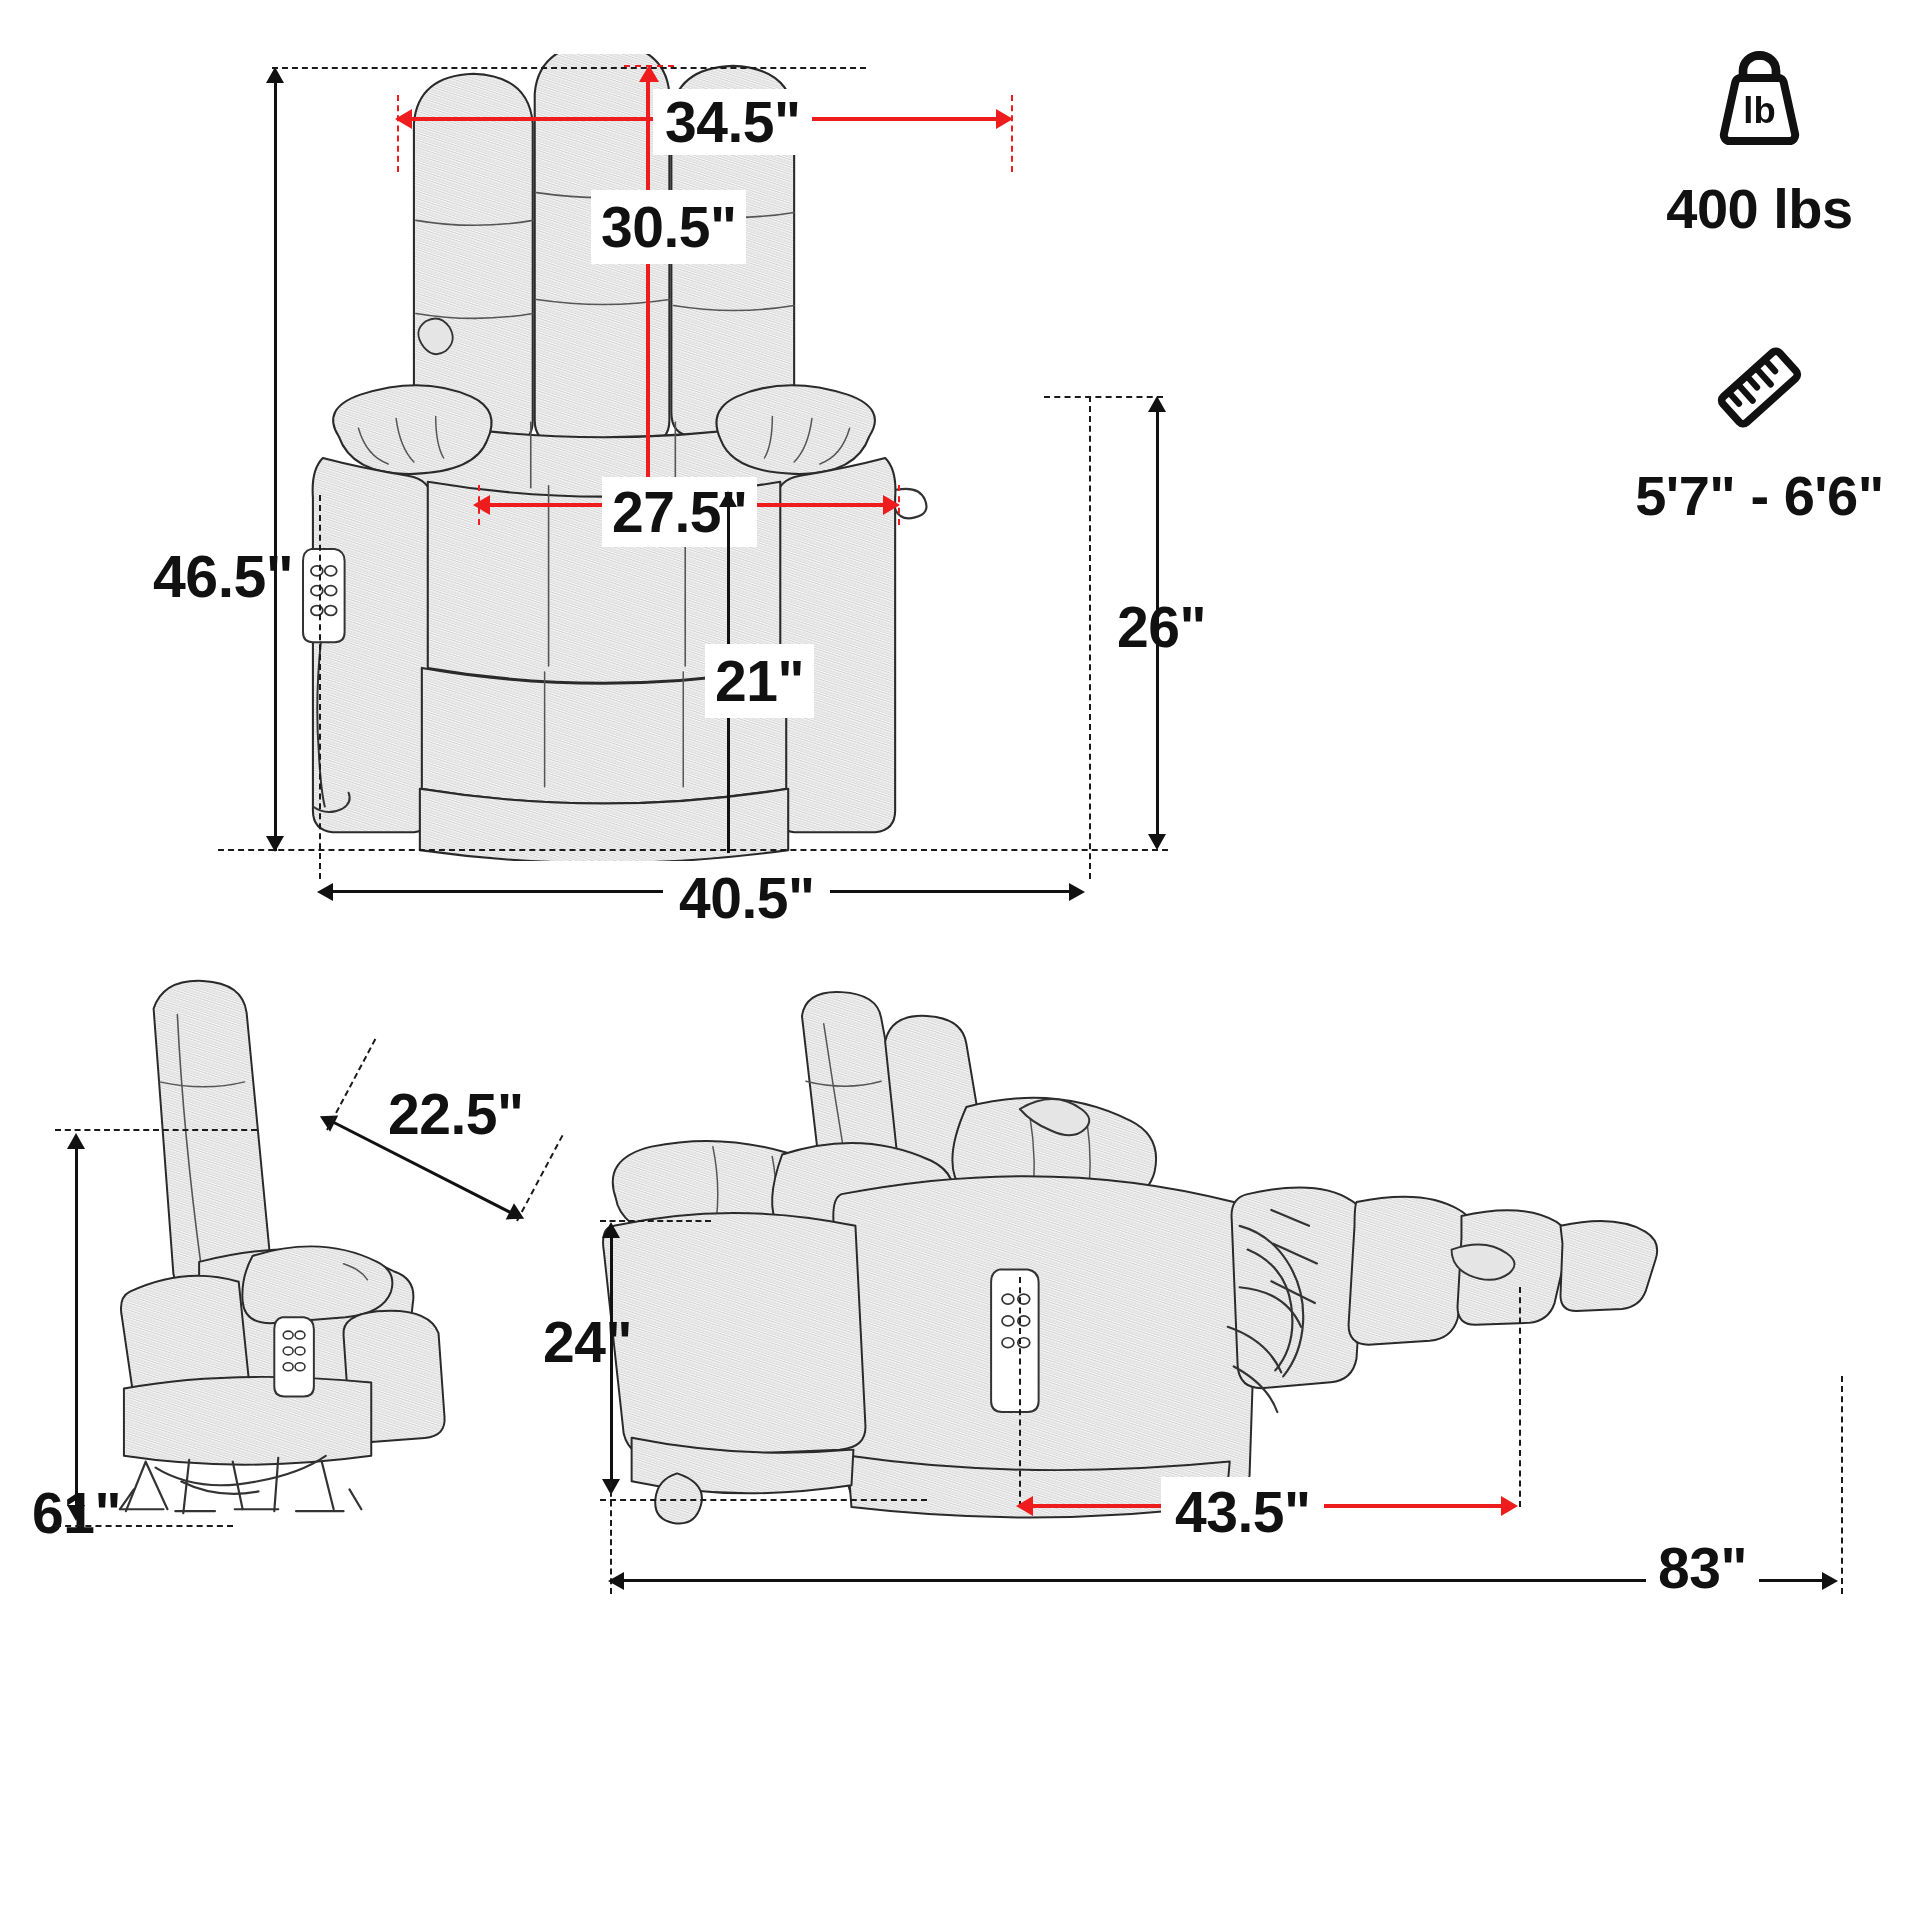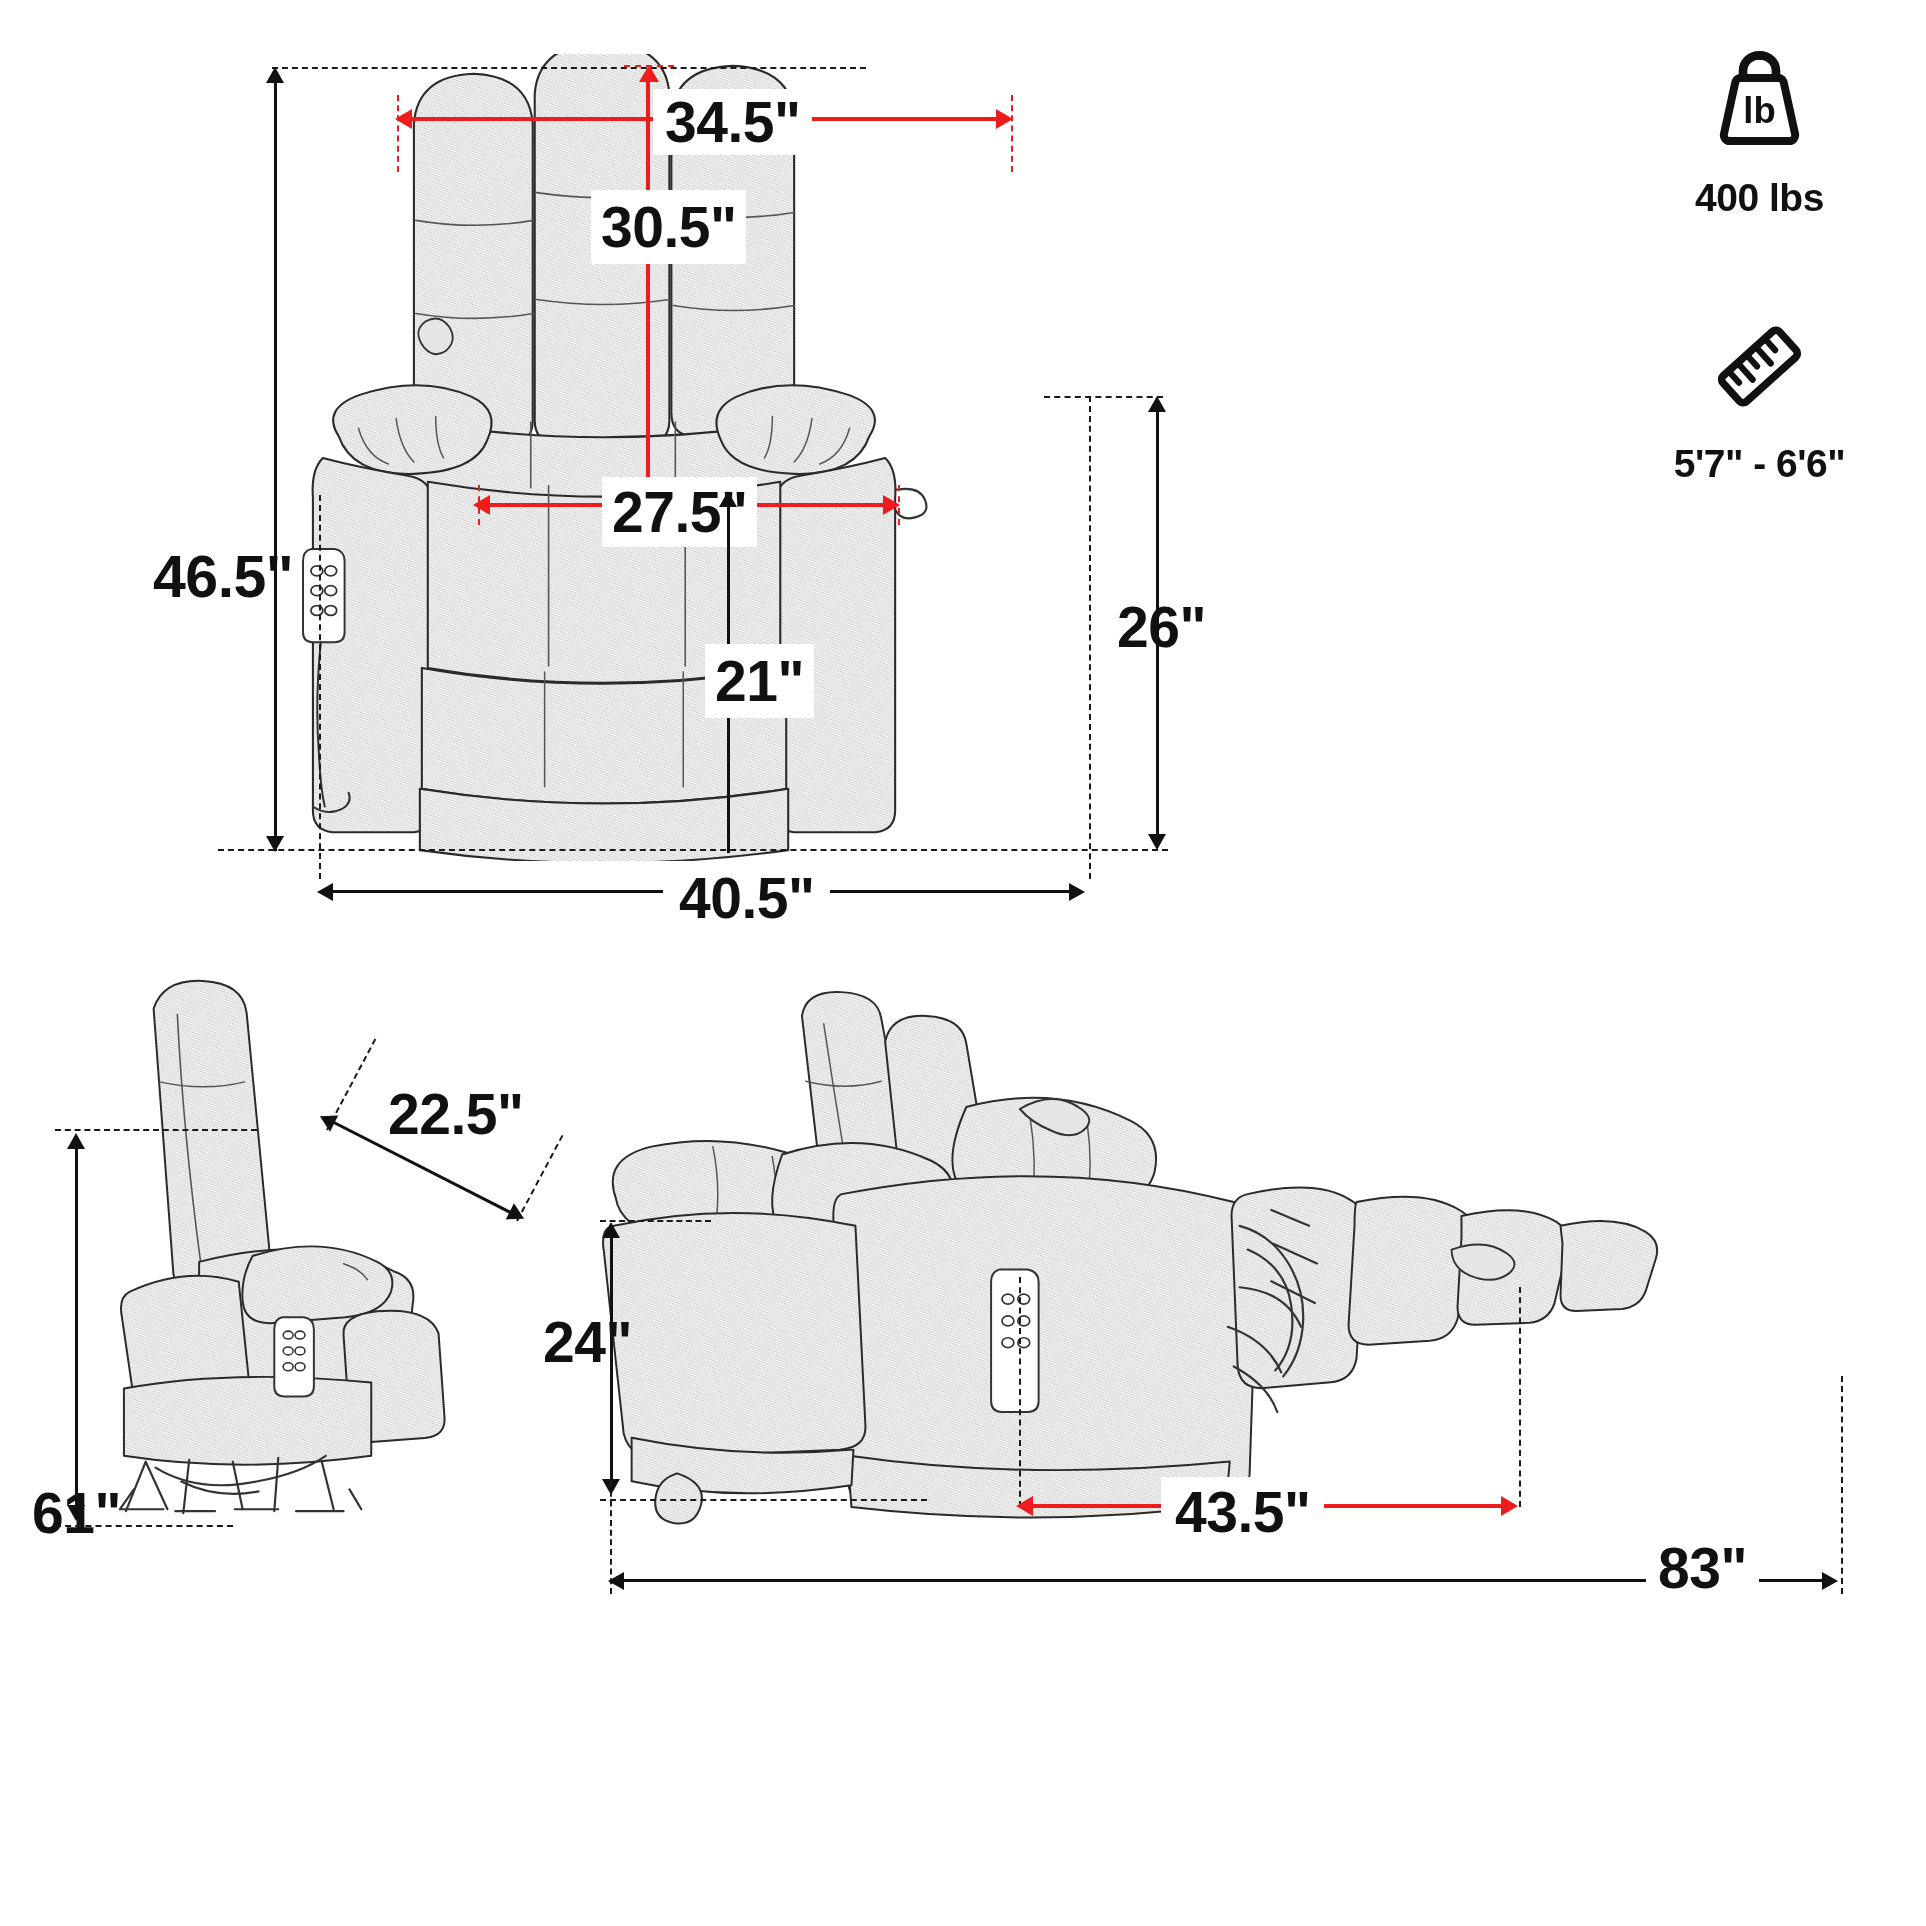--- a/index.html
+++ b/index.html
@@ -59,21 +59,21 @@
     position: absolute;
     left: 1592px; top: 45px;
     width: 335px;
     display: flex; flex-direction: column;
     align-items: center;
   }
   .info-block { display: flex; flex-direction: column; align-items: center; }
   .info-icon { display: block; }
   .info-text {
     font-weight: 700; color: #111111;
-    font-size: 39px; letter-spacing: -0.5px;
+    font-size: 56px; letter-spacing: -0.5px;
     white-space: nowrap; margin-top: 16px;
     font-family: "Liberation Sans", sans-serif;
   }
 </style>
 </head>
 <body>
 
 <div class="stage">
 
   <div class="chair" id="front-chair" style="left:297px; top:54px; width:822px; height:807px;">

